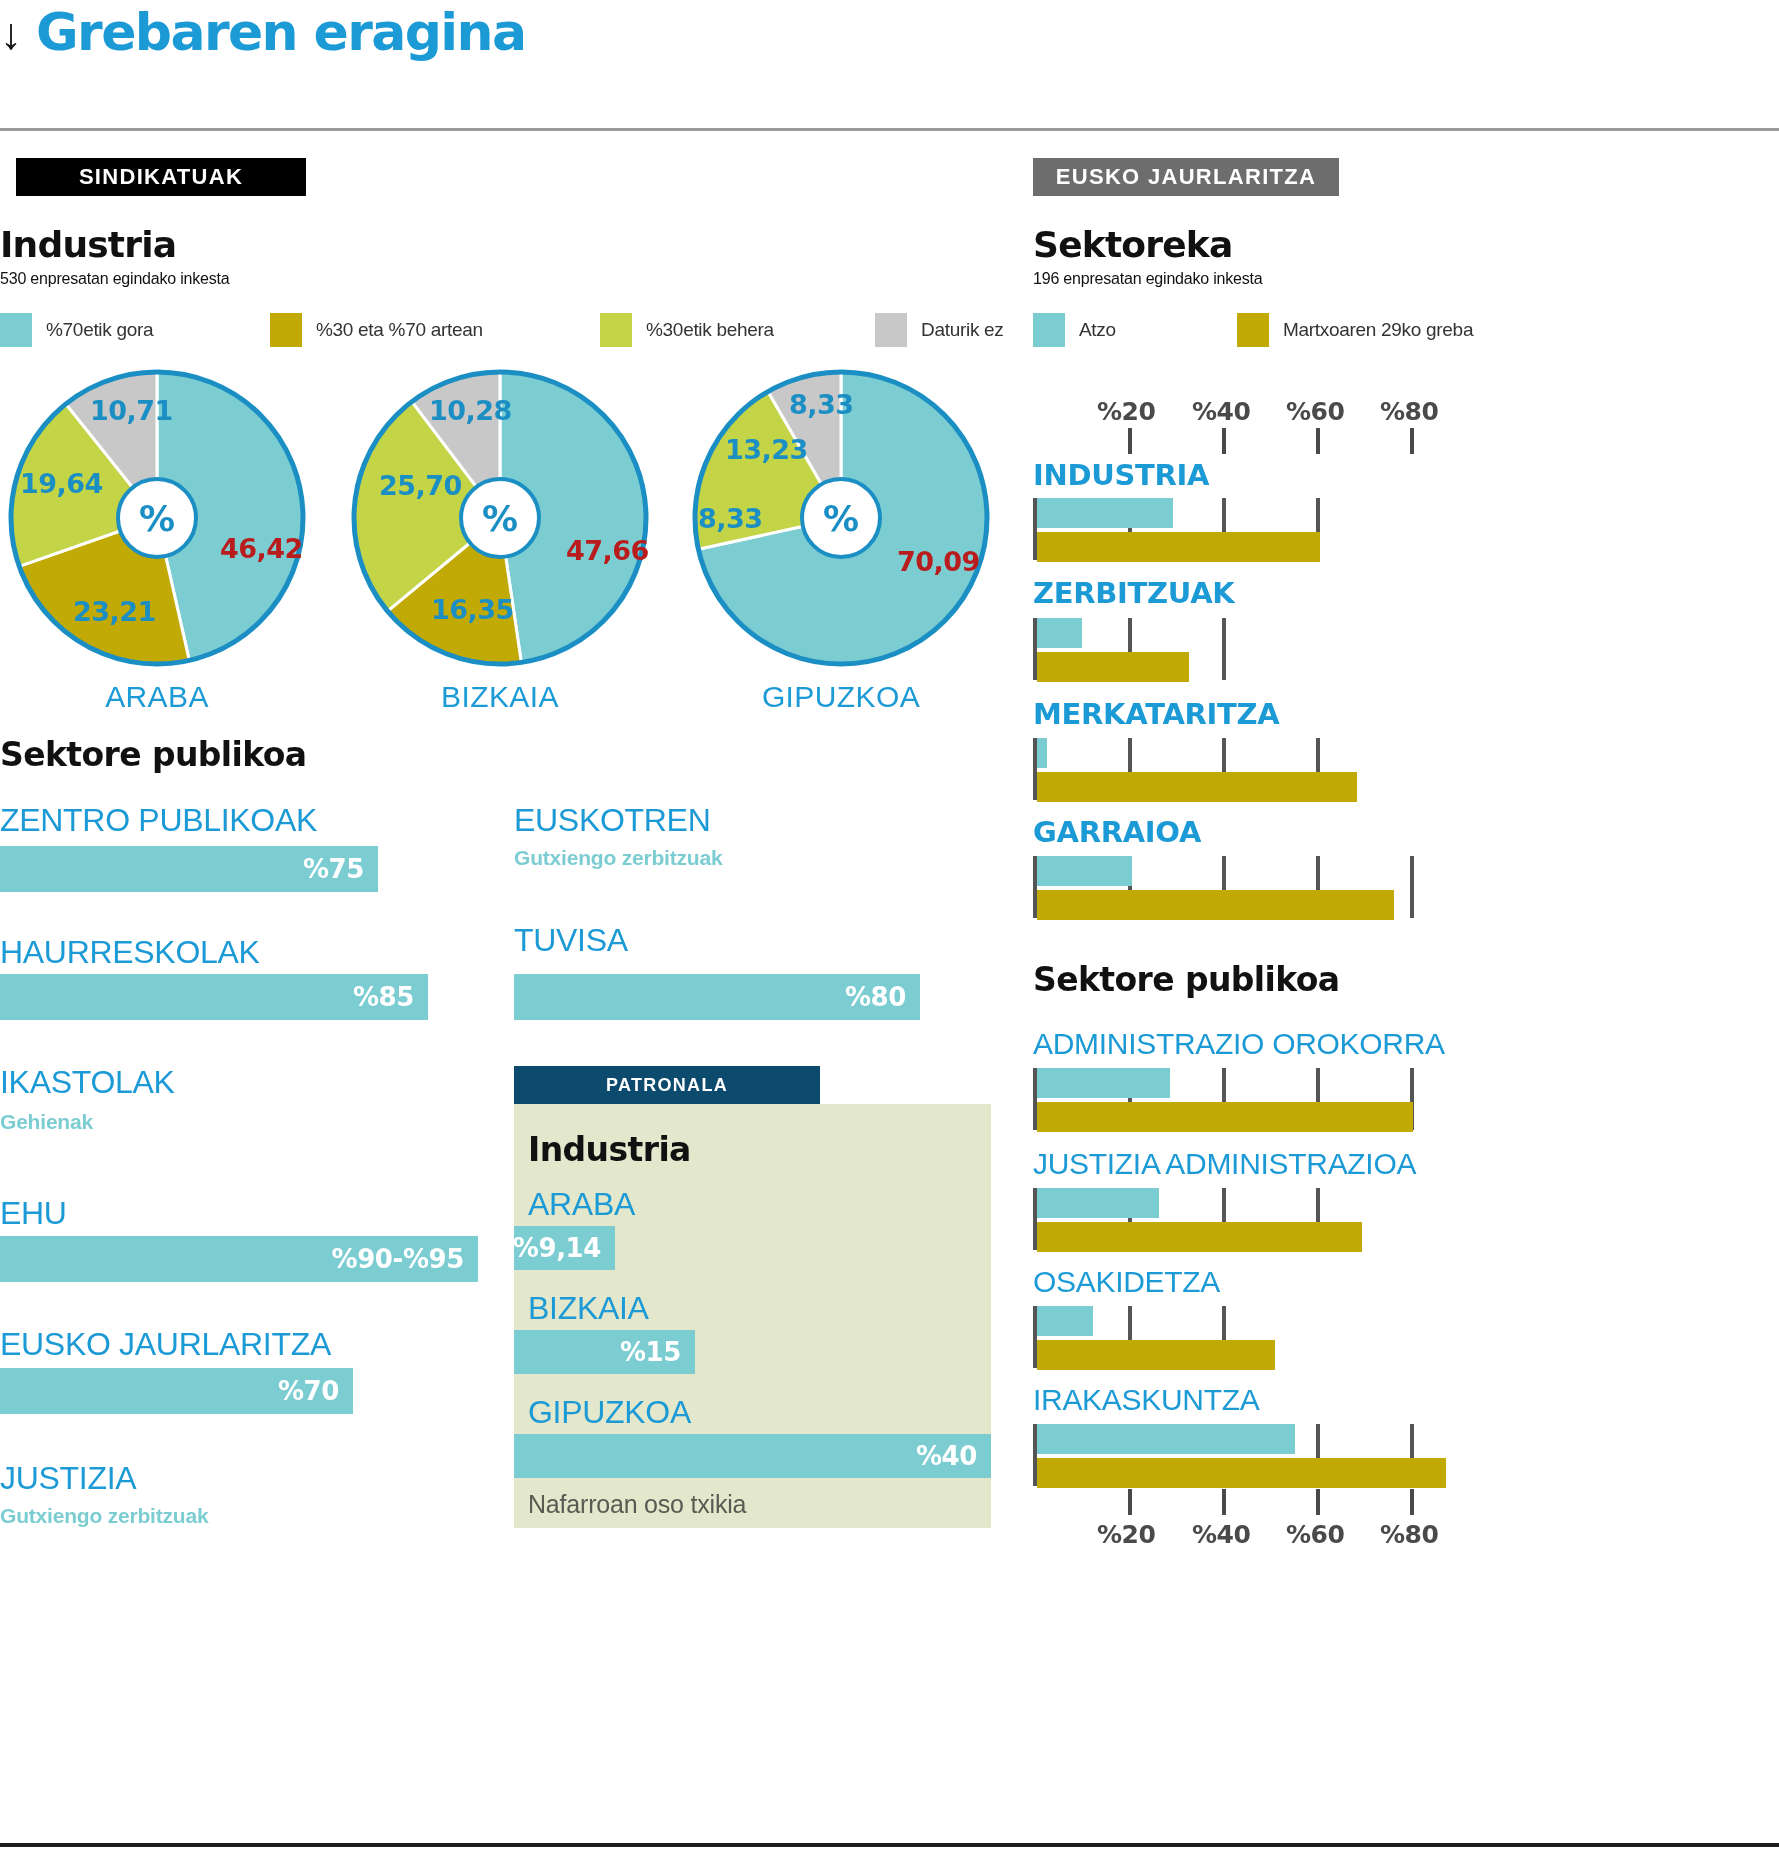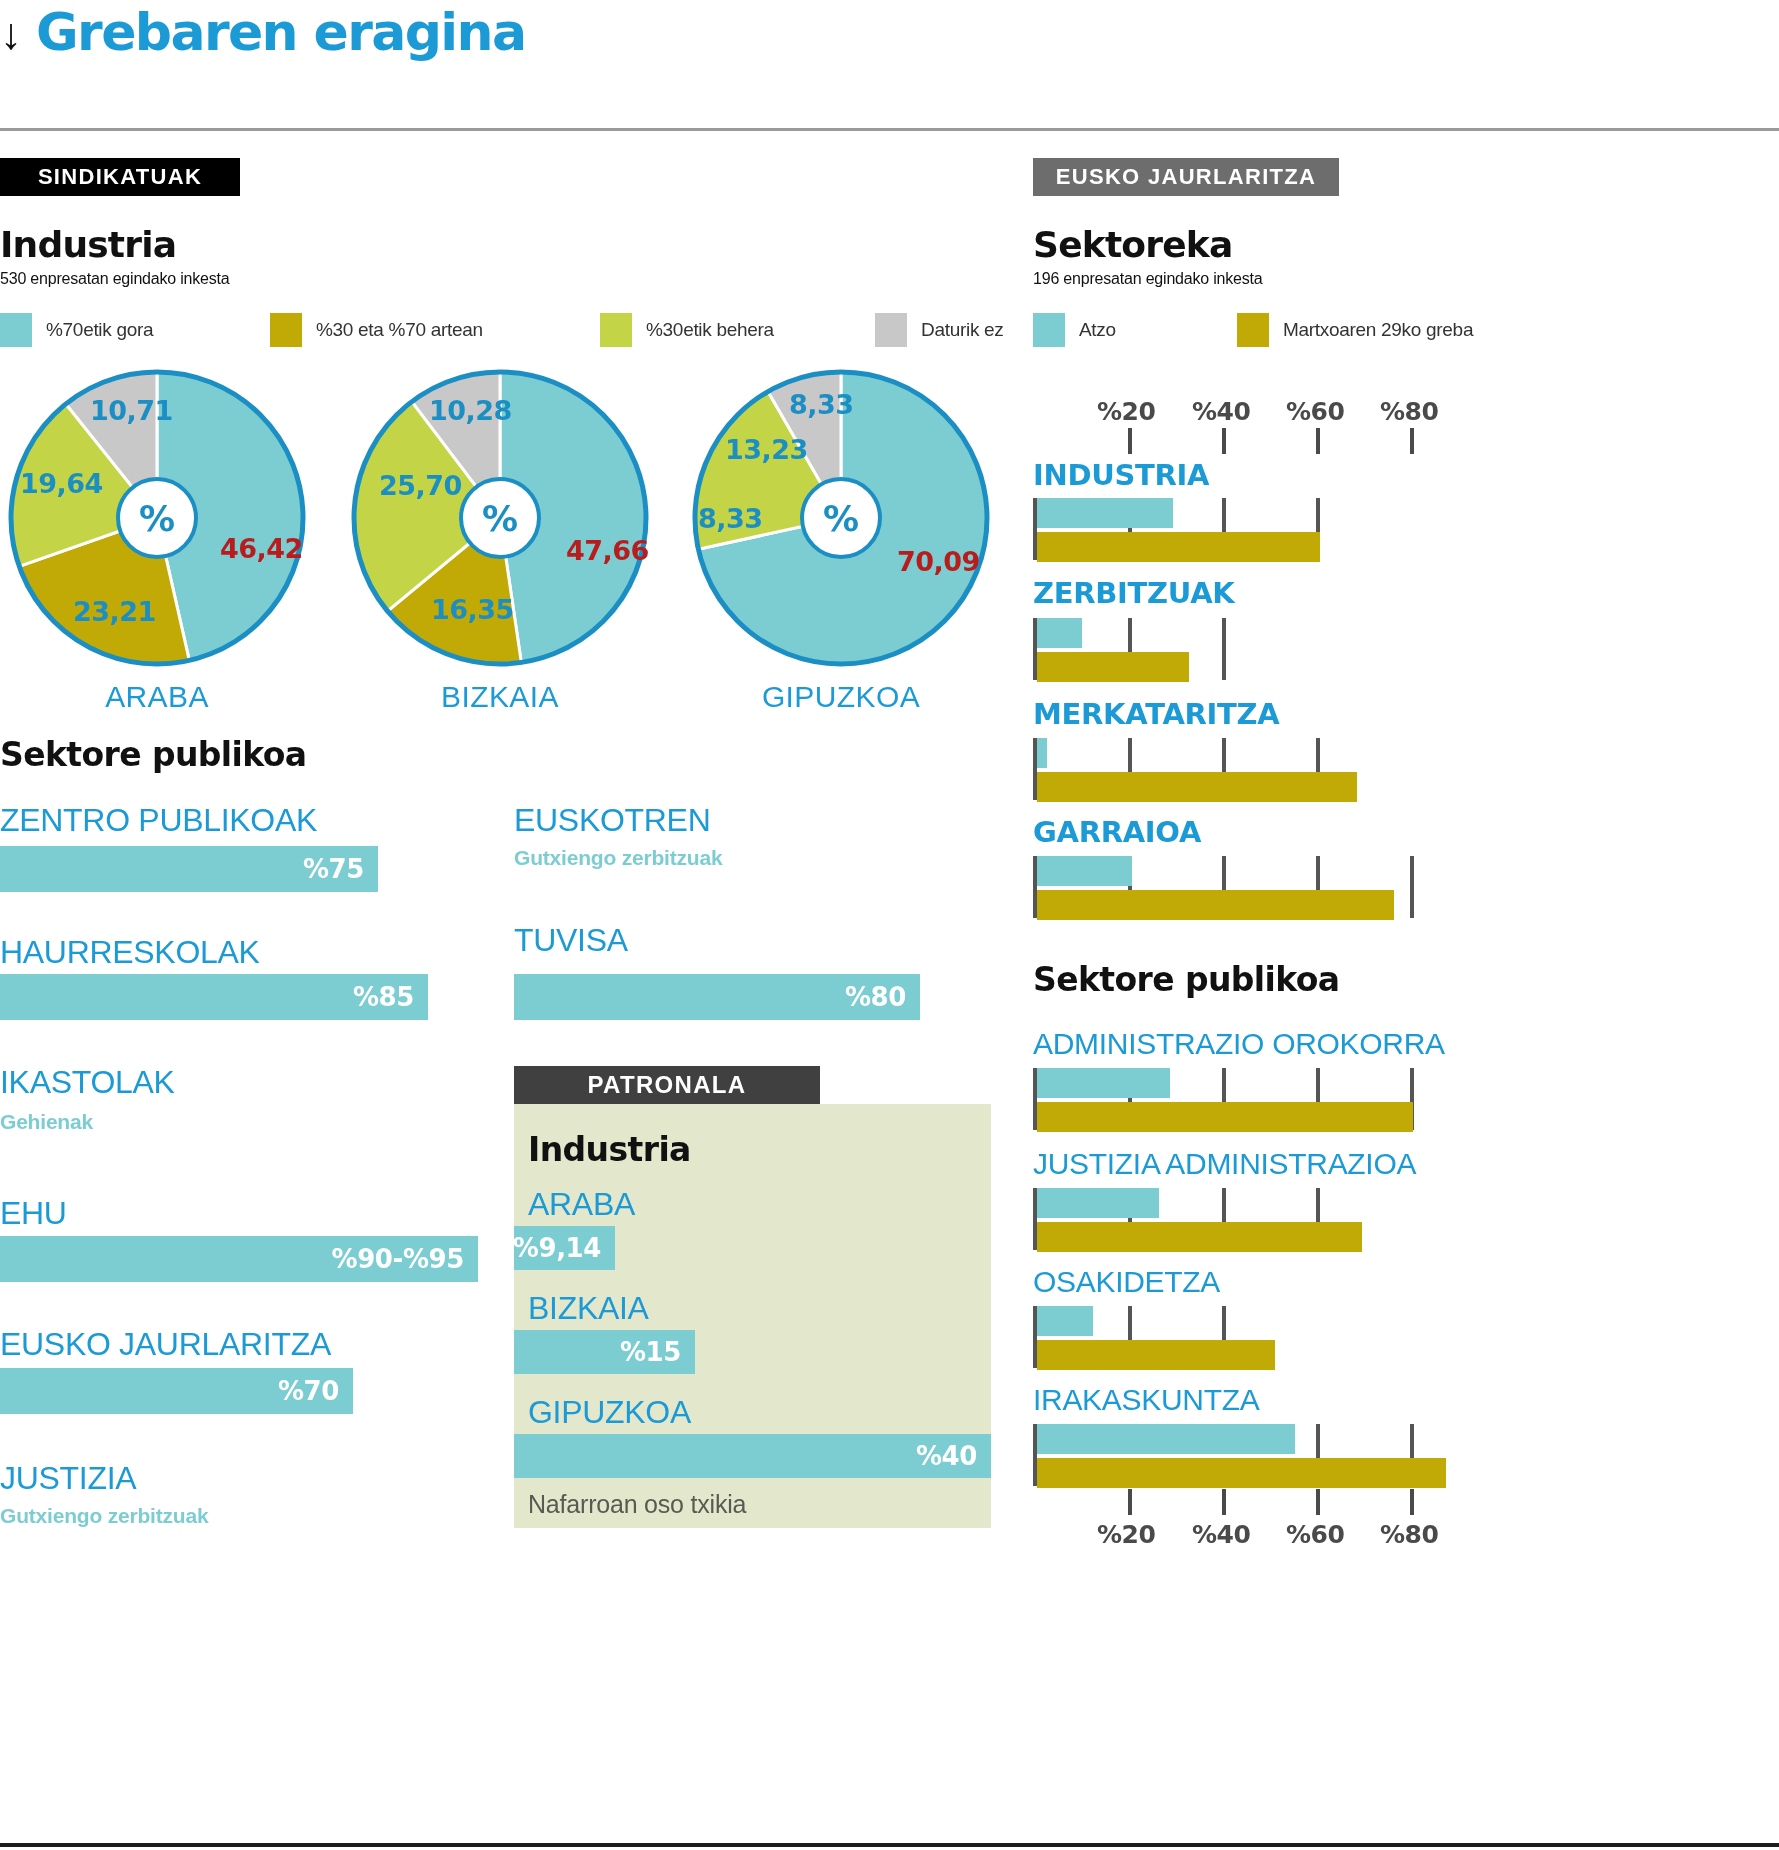--- a/index.html
+++ b/index.html
@@ -86,22 +86,22 @@
     display: flex; align-items: center; justify-content: flex-end;
   }
   .sbar span {
     font-family: "DejaVu Sans", sans-serif; font-size: 26px; font-weight: 700;
     color: #fff; padding-right: 14px; letter-spacing: -0.4px;
   }
 
   
   .patro-box { position: absolute; background: #e3e7cb; }
   .patro-tag {
-    position: absolute; background: #404040; color: #fff;
-    font-size: 24px; font-weight: 700; letter-spacing: 1.3px;
+    position: absolute; background: #0c4a6e; color: #fff;
+    font-size: 18px; font-weight: 700; letter-spacing: 1.3px;
     text-align: center; height: 38px; line-height: 38px;
   }
   .patro-foot { position: absolute; font-size: 25px; color: #5a5a52; letter-spacing: -0.2px; }
 
   
   .axis-lab {
     position: absolute; font-family: "DejaVu Sans", sans-serif;
     font-size: 25px; font-weight: 700; color: #4a4a4a; letter-spacing: -0.5px;
   }
   .tickmark { position: absolute; width: 4px; background: #4a4a4a; }
@@ -116,21 +116,21 @@
 
 <div id="page">
 
   <div class="hdr">
     <div class="hdr-arrow">↓</div>
     <div class="hdr-title">Grebaren eragina</div>
   </div>
   <div class="rule-top"></div>
   <div class="rule-bot"></div>
 
-  <div class="tag black" style="left:0;top:158px;width:240px;">SINDIKATUAK</div>
+  <div class="tag black" style="left:16px;top:158px;width:290px;">SINDIKATUAK</div>
 
   <div class="h-big" style="left:0;top:224px;">Industria</div>
   <div class="h-sub" style="left:0;top:270px;">530 enpresatan egindako inkesta</div>
 
   <div class="legend" style="left:0;top:313px;">
     <div class="li" style="width:270px;">
       <span class="sw" style="background:#7ccdd2;"></span>
       <span class="lt">%70etik gora</span>
     </div>
     <div class="li" style="width:330px;">

